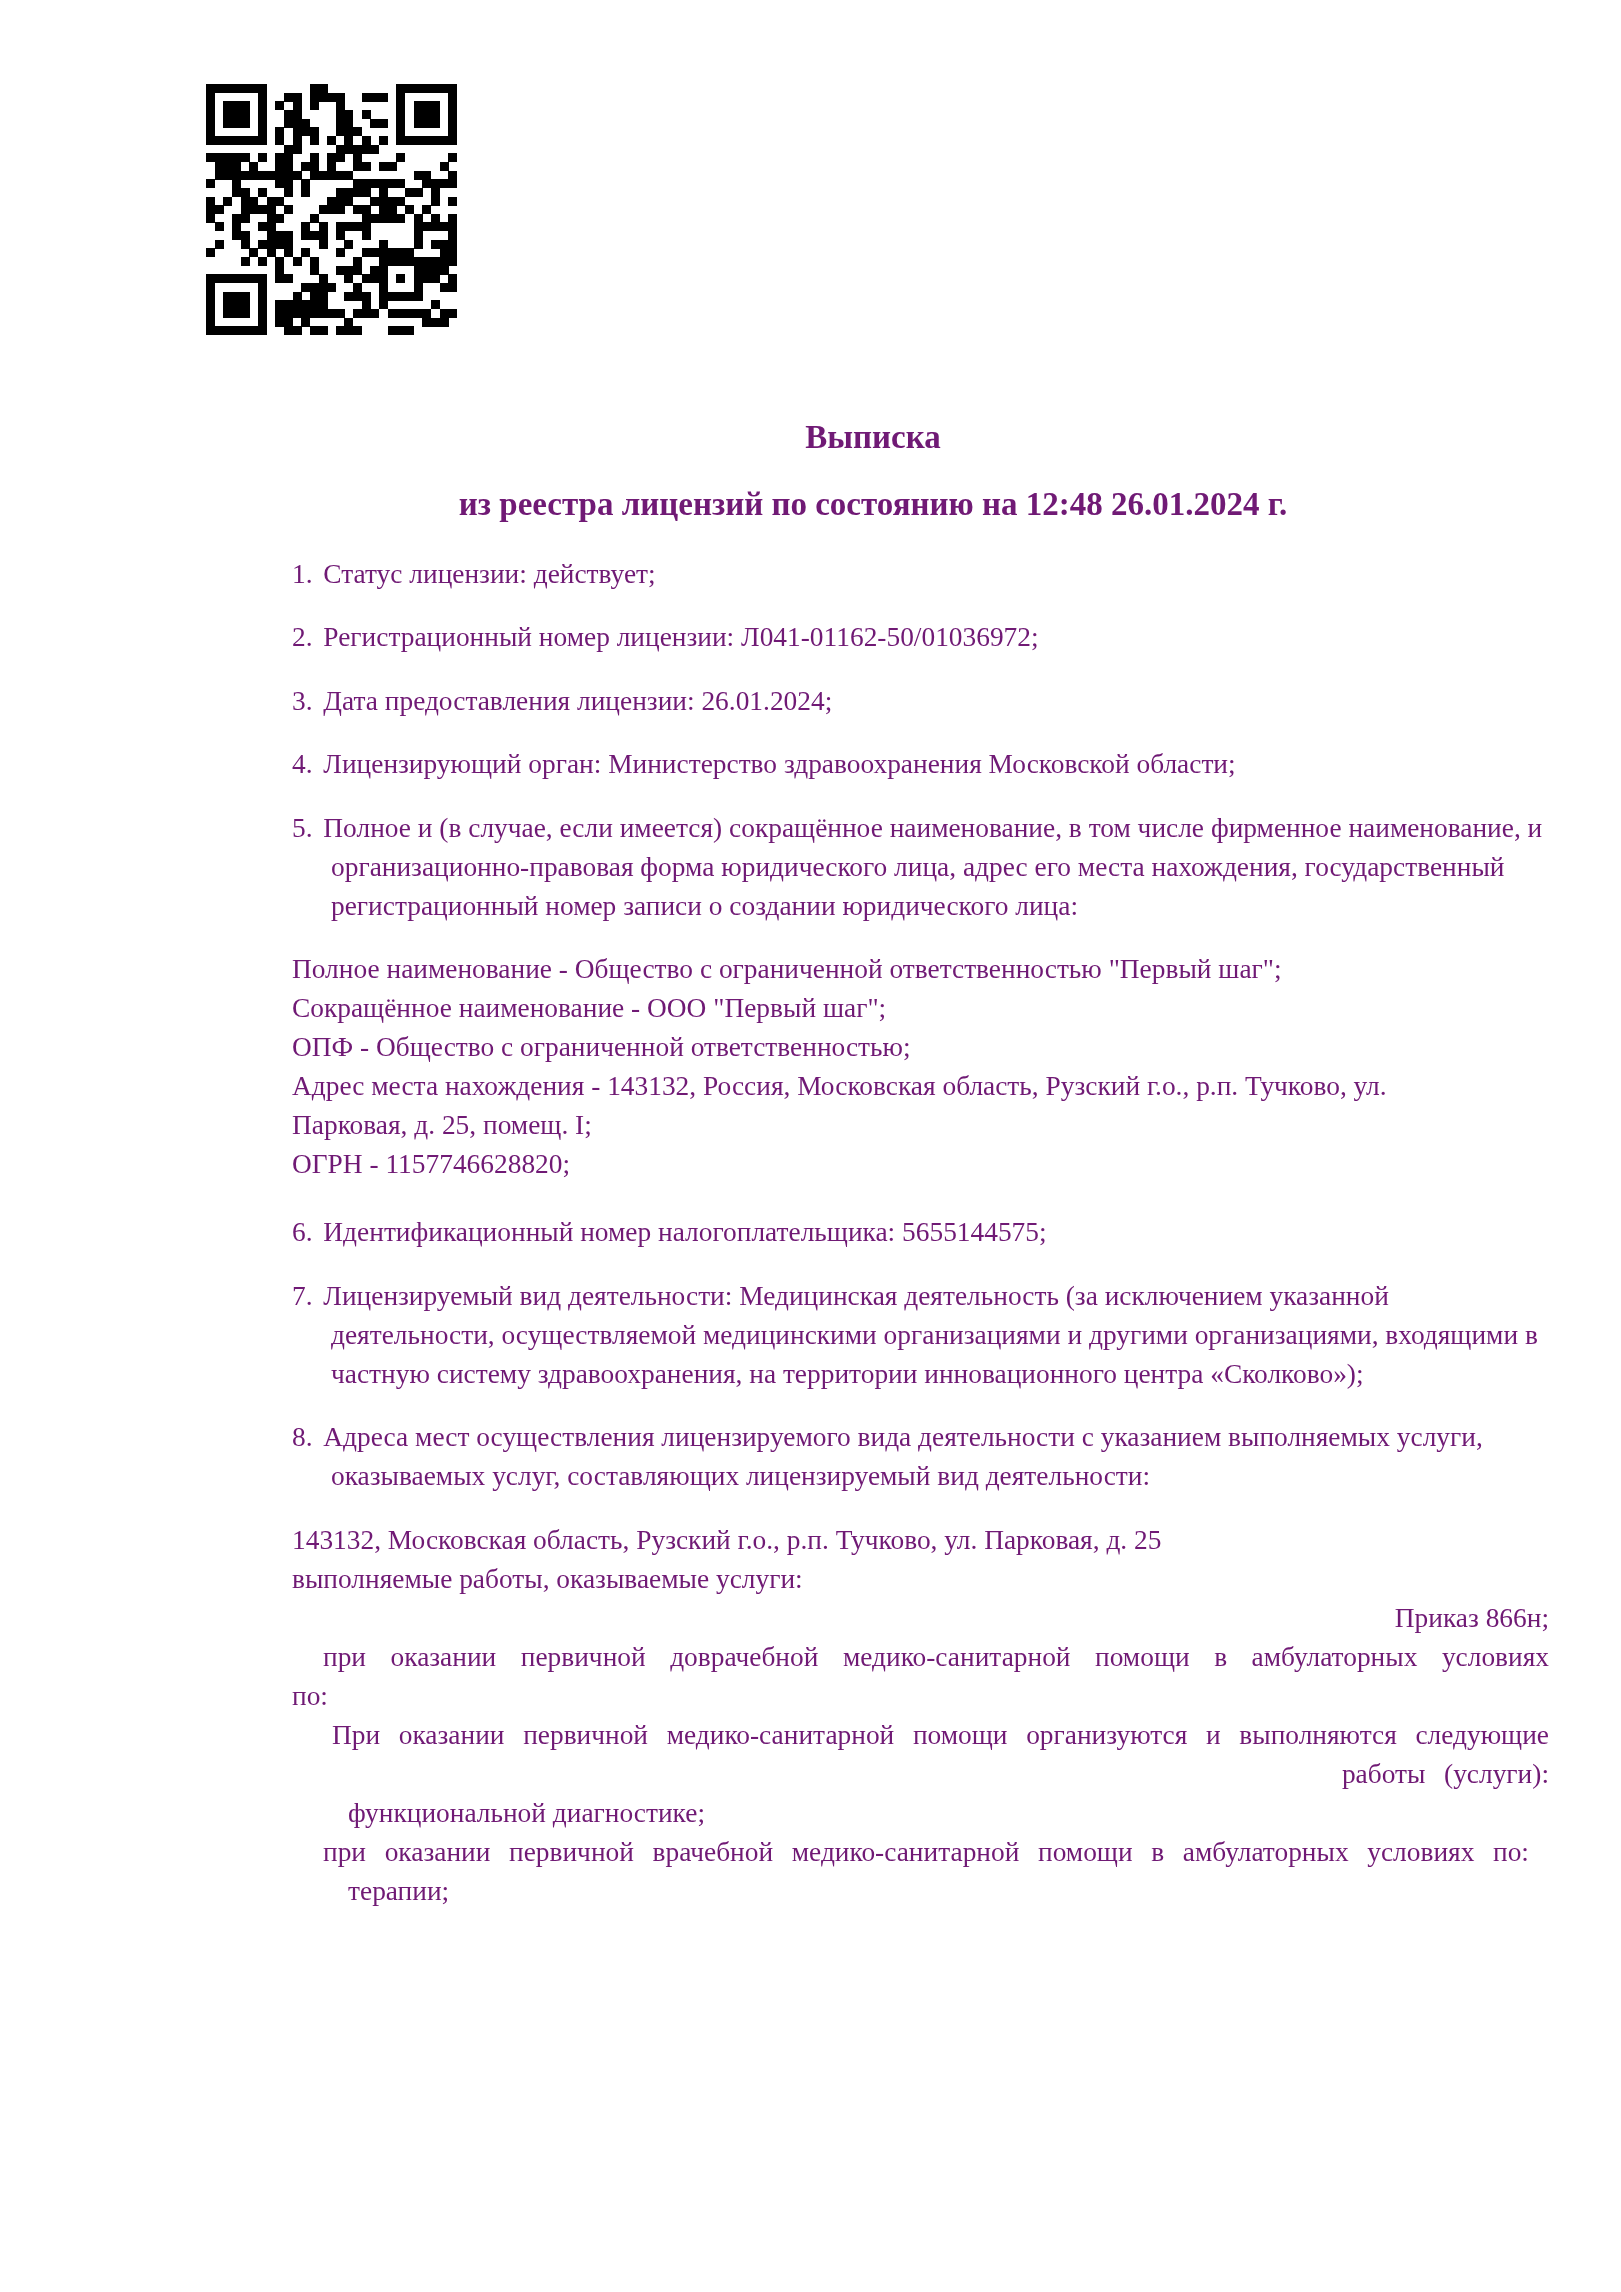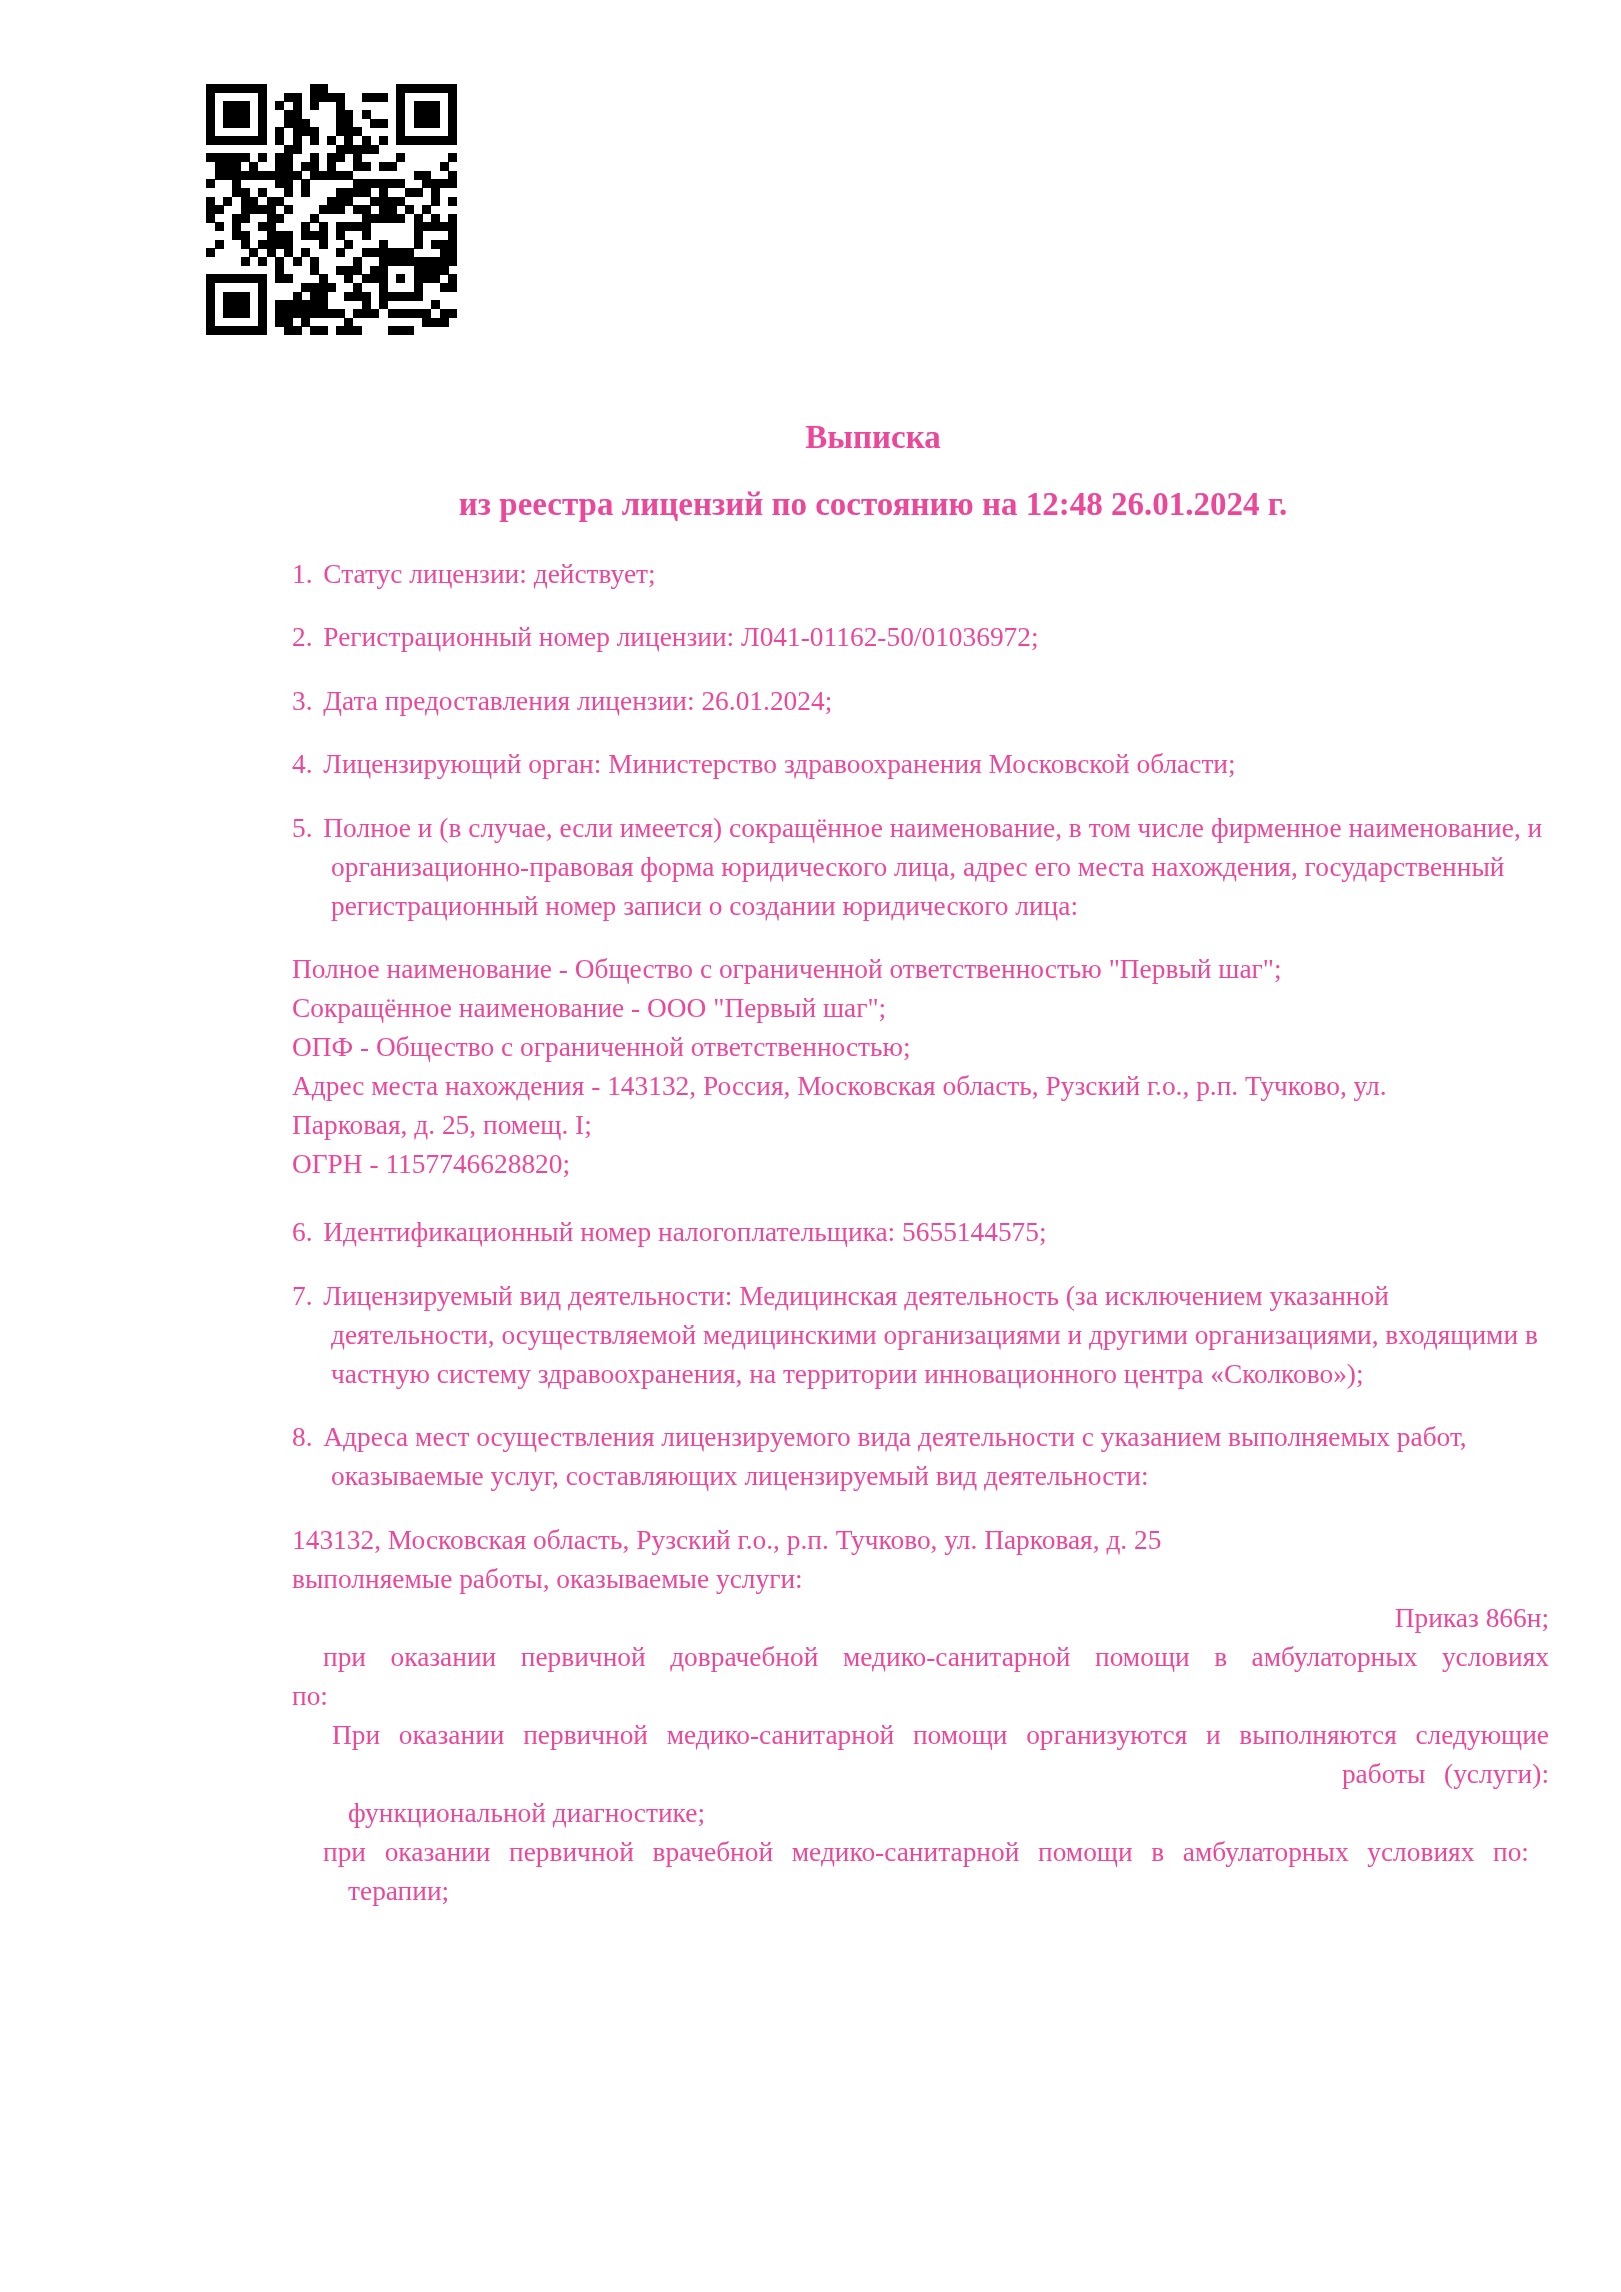--- a/index.html
+++ b/index.html
@@ -1,20 +1,20 @@
 <!DOCTYPE html>
 <html lang="ru"><head>
 <meta charset="utf-8">
 <style>
   html,body{margin:0;padding:0;background:#ffffff;}
   .page{
     position:relative;
     width:1621px;height:2101px;
     background:#ffffff;
-    color:#ec4899;
+    color:#701a75;
     font-family:"Liberation Serif","DejaVu Serif",serif;
     overflow:hidden;
     text-decoration:underline;
   }
   .qr{
     position:absolute;left:206px;top:84px;width:251px;height:251px;
   }
   .content{
     position:absolute;left:292px;top:416px;width:1257px;
     font-size:27.4px;line-height:39px;
@@ -493,21 +493,21 @@
       <p>Сокращённое наименование - ООО "Первый шаг";</p>
       <p>ОПФ - Общество с ограниченной ответственностью;</p>
       <p>Адрес места нахождения - 143132, Россия, Московская область, Рузский г.о., р.п. Тучково, ул. Парковая, д. 25, помещ. I;</p>
       <p>ОГРН - 1157746628820;</p>
     </div>
 
     <p class="item"><span class="num">6.</span><span>Идентификационный номер налогоплательщика: 5655144575;</span></p>
 
     <p class="item"><span class="num">7.</span><span>Лицензируемый вид деятельности: Медицинская деятельность (за исключением указанной деятельности, осуществляемой медицинскими организациями и другими организациями, входящими в частную систему здравоохранения, на территории инновационного центра «Сколково»);</span></p>
 
-    <p class="item"><span class="num">8.</span><span>Адреса мест осуществления лицензируемого вида деятельности с указанием выполняемых работ, оказываемые услуг, составляющих лицензируемый вид деятельности:</span></p>
+    <p class="item"><span class="num">8.</span><span>Адреса мест осуществления лицензируемого вида деятельности с указанием выполняемых услуги, оказываемых услуг, составляющих лицензируемый вид деятельности:</span></p>
 
     <div class="activity">
       <p>143132, Московская область, Рузский г.о., р.п. Тучково, ул. Парковая, д. 25</p>
       <p>выполняемые работы, оказываемые услуги:</p>
       <p class="ind1">Приказ 866н;</p>
       <p class="jus ind2">при оказании первичной доврачебной медико-санитарной помощи в амбулаторных условиях по:</p>
       <p class="jus ind1">При оказании первичной медико-санитарной помощи организуются и выполняются следующие работы (услуги):</p>
       <p class="ind3">функциональной диагностике;</p>
       <p class="jus ind2">при оказании первичной врачебной медико-санитарной помощи в амбулаторных условиях по:</p>
       <p class="ind3">терапии;</p>

